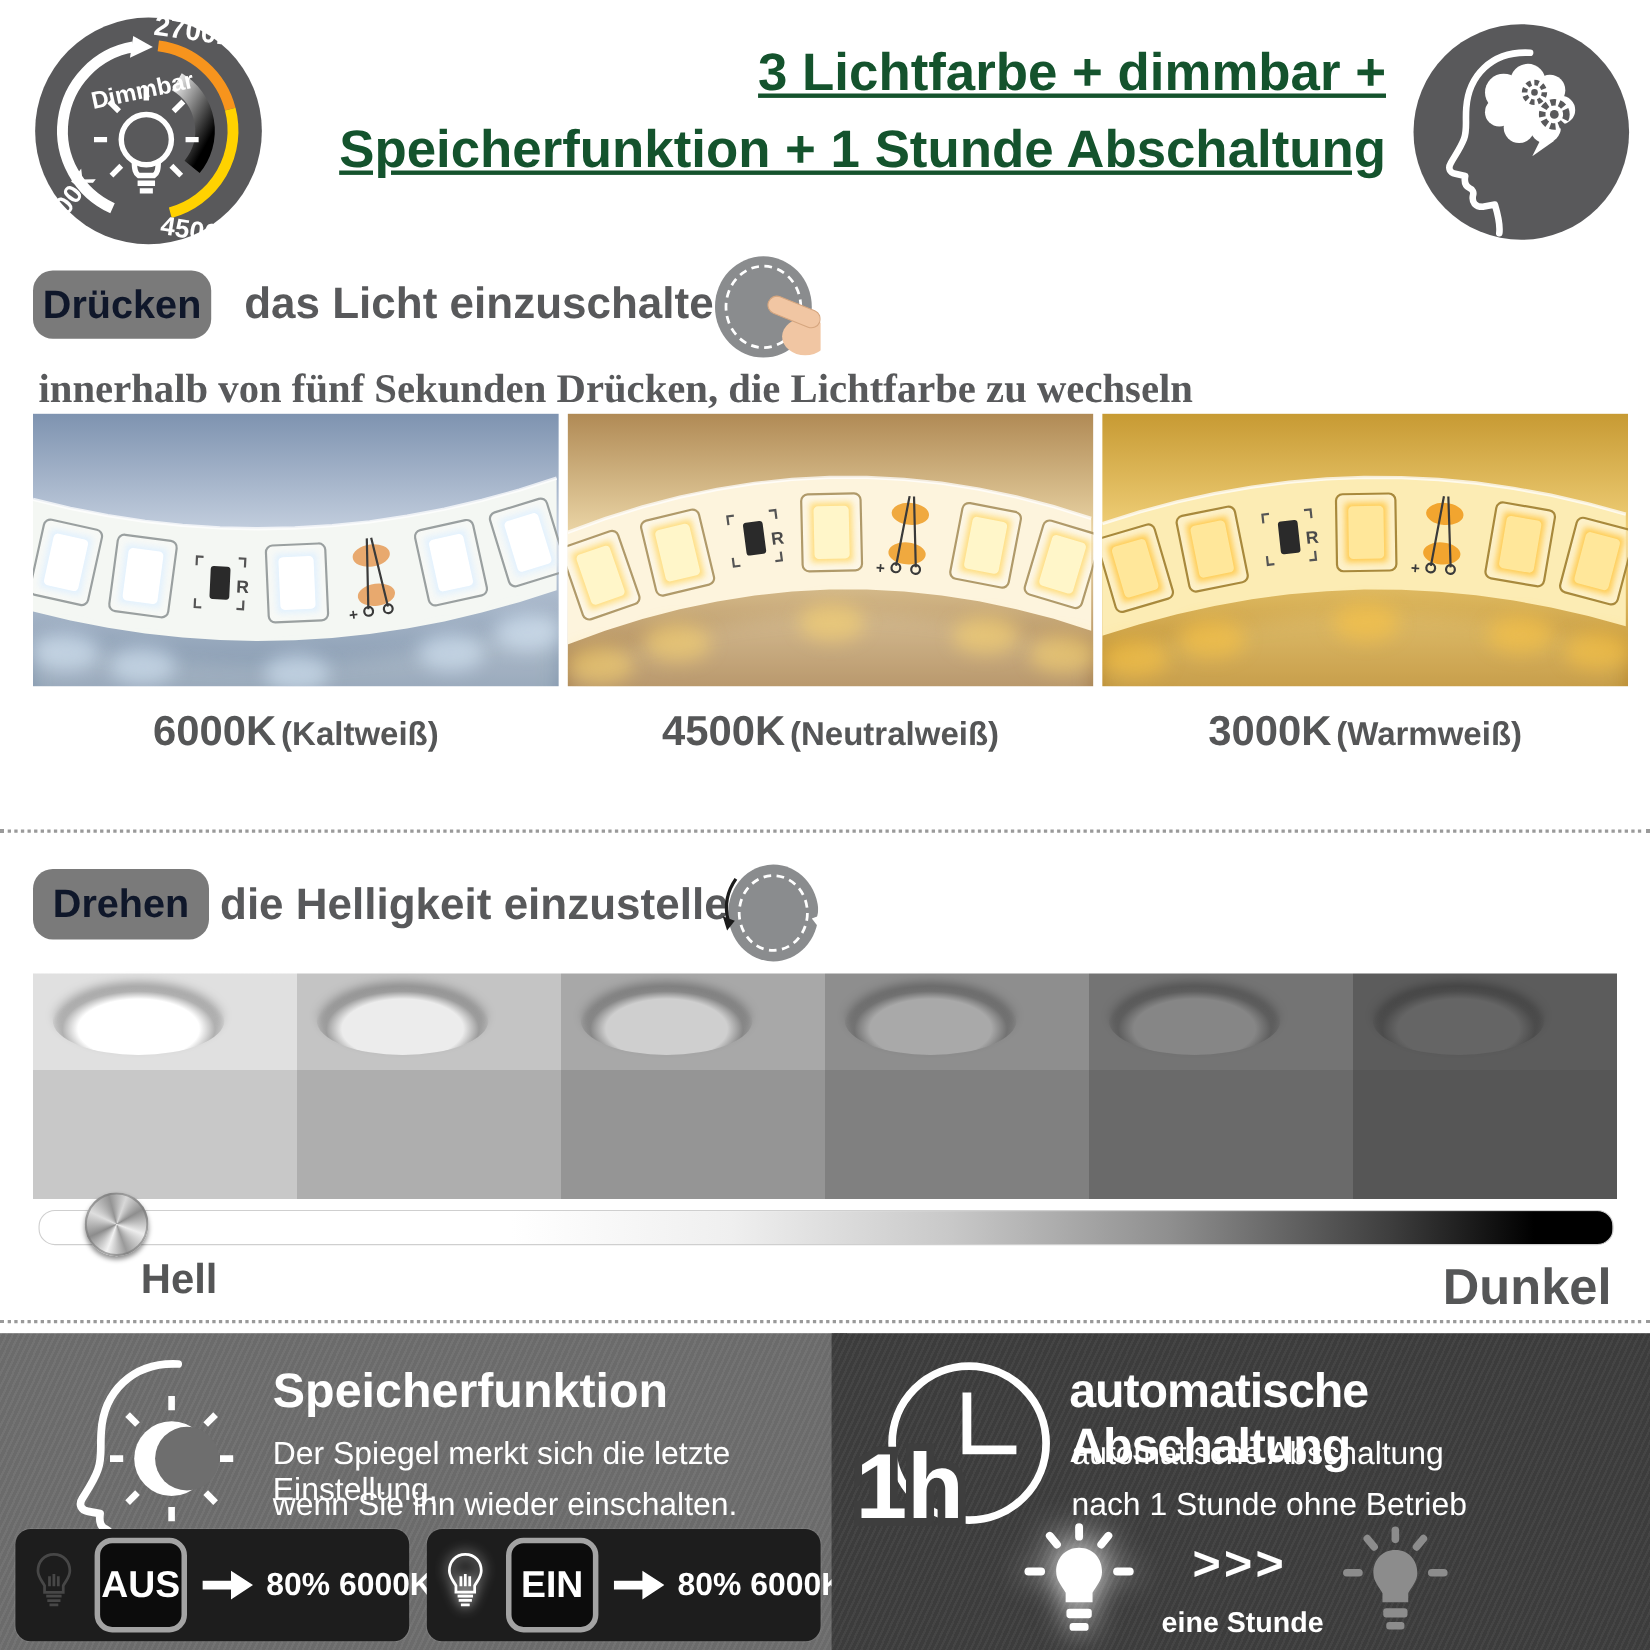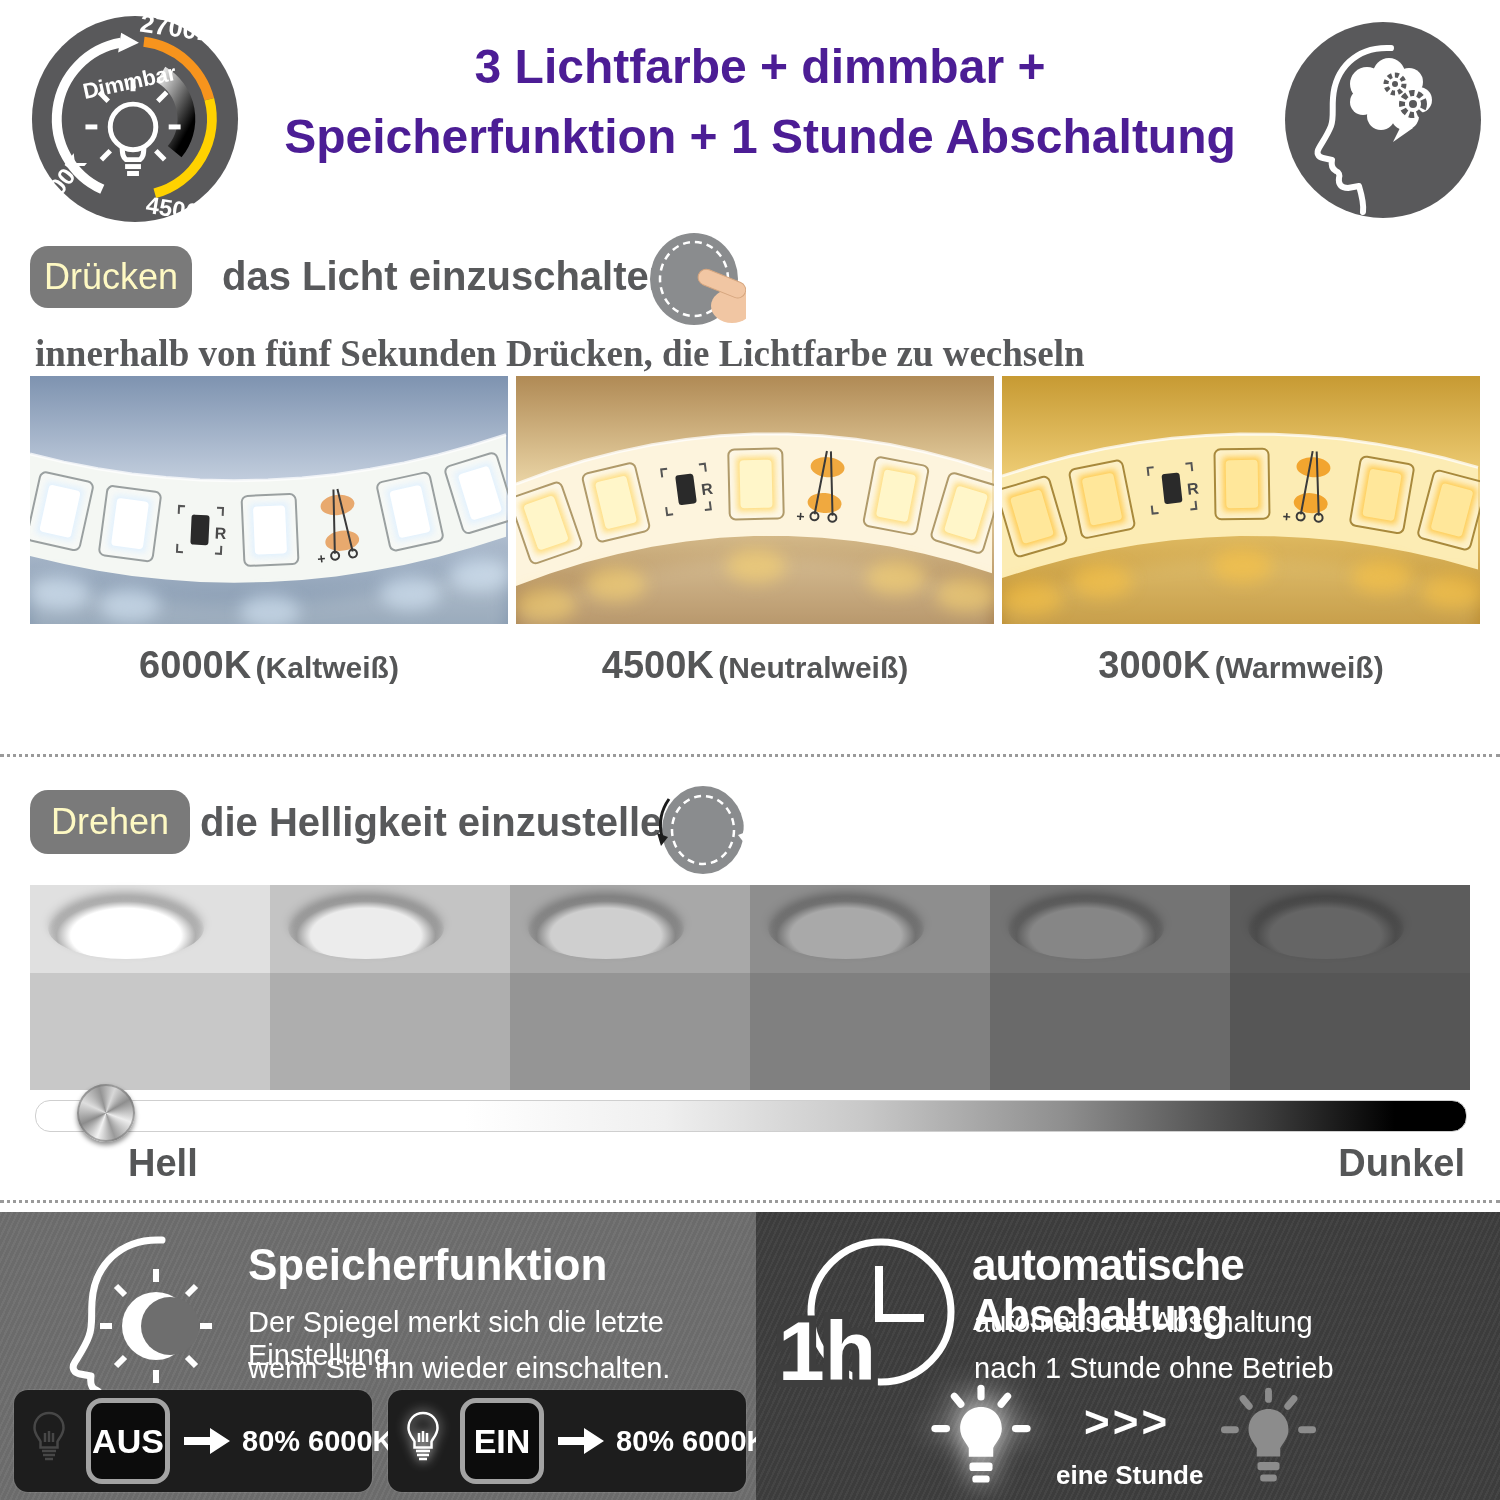--- a/index.html
+++ b/index.html
@@ -1,23 +1,23 @@
 <!DOCTYPE html>
 <html><head>
 <meta charset="utf-8">
 <style>
   html,body{margin:0;padding:0;background:#ffffff;}
   #page{position:relative;width:1500px;height:1500px;background:#ffffff;overflow:hidden;
         font-family:"Liberation Sans","DejaVu Sans",sans-serif;}
   .abs{position:absolute;}
   .b{font-weight:bold;}
   .gray{color:#58595b;}
-  .badge{background:#7a7a7a;color:#fef9c3;font-weight:normal;font-size:36px;
+  .badge{background:#7a7a7a;color:#0f172a;font-weight:bold;font-size:36px;
          border-radius:18px;display:flex;align-items:center;justify-content:center;}
-  .title{color:#4c1d95;font-weight:bold;font-size:48px;text-align:center;line-height:70px;}
+  .title{color:#14532d;font-weight:bold;font-size:48px;text-align:right;line-height:70px;text-decoration:underline;}
   .dotted-sep{border-top:3px dotted #9a9a9a;height:0;width:1500px;left:0;}
   .strip-label{font-weight:bold;color:#555657;text-align:center;white-space:nowrap;}
   .strip-label .kelvin{font-size:38px;}
   .strip-label .name{font-size:30px;}
   .bpanel{position:relative;width:240px;height:205px;display:inline-block;vertical-align:top;}
   .blight{position:absolute;left:18px;top:12px;width:156px;height:62px;border-radius:50%;}
   .slider-bar{position:absolute;left:35px;top:1100px;width:1430px;height:30px;border-radius:15px;
       border:1px solid #cfcfcf;
       background:linear-gradient(to right,#ffffff 0%,#ffffff 30%,#efefef 44%,#c8c8c8 58%,#8e8e8e 72%,#3d3d3d 86%,#000000 95%);}
   .knob{position:absolute;left:77px;top:1084px;width:58px;height:58px;border-radius:50%;
@@ -325,21 +325,21 @@
     <polygon points="2,58 13,62 6,71" fill="#1c1c1c"></polygon>
     <path d="M82 22 A46 46 0 0 1 89 60" stroke="#ffffff" stroke-width="3" fill="none"></path>
     <polygon points="94,56 83,60 90,69" fill="#ffffff"></polygon>
   </svg>
 
   <div id="brightness" class="abs" style="left:30px;top:885px;width:1440px;height:205px;font-size:0;"><div class="bpanel" style="background: linear-gradient(rgb(224, 224, 224) 0px, rgb(224, 224, 224) 43%, rgb(200, 200, 200) 43%, rgb(200, 200, 200) 100%);"><div class="blight" style="background: radial-gradient(at 50% 62%, rgb(255, 255, 255) 0px, rgb(255, 255, 255) 50%, rgb(176, 176, 176) 63%, rgba(0, 0, 0, 0) 74%); filter: drop-shadow(rgba(0, 0, 0, 0.28) 0px -6px 4px);"></div></div><div class="bpanel" style="background: linear-gradient(rgb(196, 196, 196) 0px, rgb(196, 196, 196) 43%, rgb(174, 174, 174) 43%, rgb(174, 174, 174) 100%);"><div class="blight" style="background: radial-gradient(at 50% 62%, rgb(236, 236, 236) 0px, rgb(236, 236, 236) 50%, rgb(156, 156, 156) 63%, rgba(0, 0, 0, 0) 74%); filter: drop-shadow(rgba(0, 0, 0, 0.28) 0px -6px 4px);"></div></div><div class="bpanel" style="background: linear-gradient(rgb(168, 168, 168) 0px, rgb(168, 168, 168) 43%, rgb(149, 149, 149) 43%, rgb(149, 149, 149) 100%);"><div class="blight" style="background: radial-gradient(at 50% 62%, rgb(207, 207, 207) 0px, rgb(207, 207, 207) 50%, rgb(135, 135, 135) 63%, rgba(0, 0, 0, 0) 74%); filter: drop-shadow(rgba(0, 0, 0, 0.28) 0px -6px 4px);"></div></div><div class="bpanel" style="background: linear-gradient(rgb(142, 142, 142) 0px, rgb(142, 142, 142) 43%, rgb(128, 128, 128) 43%, rgb(128, 128, 128) 100%);"><div class="blight" style="background: radial-gradient(at 50% 62%, rgb(169, 169, 169) 0px, rgb(169, 169, 169) 50%, rgb(114, 114, 114) 63%, rgba(0, 0, 0, 0) 74%); filter: drop-shadow(rgba(0, 0, 0, 0.28) 0px -6px 4px);"></div></div><div class="bpanel" style="background: linear-gradient(rgb(116, 116, 116) 0px, rgb(116, 116, 116) 43%, rgb(106, 106, 106) 43%, rgb(106, 106, 106) 100%);"><div class="blight" style="background: radial-gradient(at 50% 62%, rgb(134, 134, 134) 0px, rgb(134, 134, 134) 50%, rgb(94, 94, 94) 63%, rgba(0, 0, 0, 0) 74%); filter: drop-shadow(rgba(0, 0, 0, 0.28) 0px -6px 4px);"></div></div><div class="bpanel" style="background: linear-gradient(rgb(92, 92, 92) 0px, rgb(92, 92, 92) 43%, rgb(86, 86, 86) 43%, rgb(86, 86, 86) 100%);"><div class="blight" style="background: radial-gradient(at 50% 62%, rgb(101, 101, 101) 0px, rgb(101, 101, 101) 50%, rgb(76, 76, 76) 63%, rgba(0, 0, 0, 0) 74%); filter: drop-shadow(rgba(0, 0, 0, 0.28) 0px -6px 4px);"></div></div></div>
 
   <div class="slider-bar"></div>
   <div class="knob"></div>
   <div class="abs b" style="left:128px;top:1142px;font-size:38px;color:#555657;">Hell</div>
-  <div class="abs b" style="right:35px;top:1142px;font-size:38px;color:#555657;margin-left:48px;">Dunkel</div>
+  <div class="abs b" style="right:35px;top:1142px;font-size:46px;color:#555657;margin-left:48px;">Dunkel</div>
 
   <div class="abs dotted-sep" style="top:1200px;"></div>
 
   <div class="panel pl panel-tex">
     <svg class="abs" style="left:46px;top:16px" width="200" height="225" viewBox="0 0 200 225">
       <path d="M116 12 C74 10 48 38 46 74 C45 88 47 98 43 108 C40 117 34 126 29 134 C25 140 28 145 34 146 L45 148 C44 155 45 160 50 162 C54 164 55 167 54 171 C53 178 57 183 65 183 L79 181 C83 194 85 204 84 216" stroke="#ffffff" stroke-width="7" fill="none" stroke-linejoin="round" stroke-linecap="round"></path>
       <g stroke="#ffffff" stroke-width="6">
         <line x1="154" y1="98" x2="166" y2="98"></line>
           <line x1="141" y1="129" x2="150" y2="138"></line>
         <line x1="110" y1="142" x2="110" y2="155"></line>

